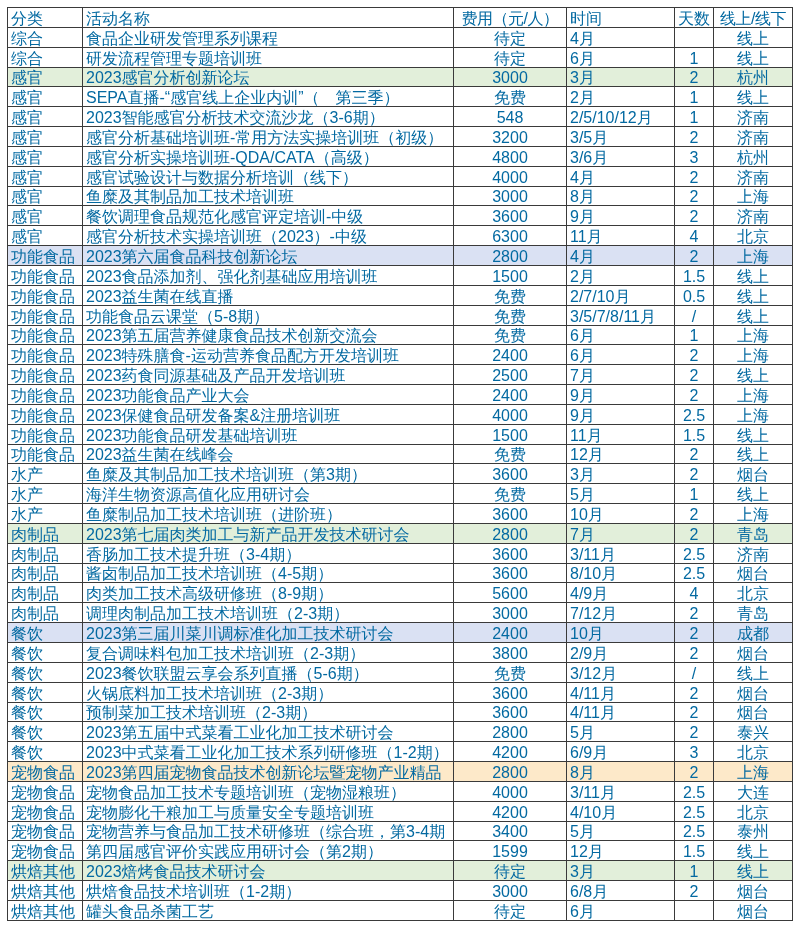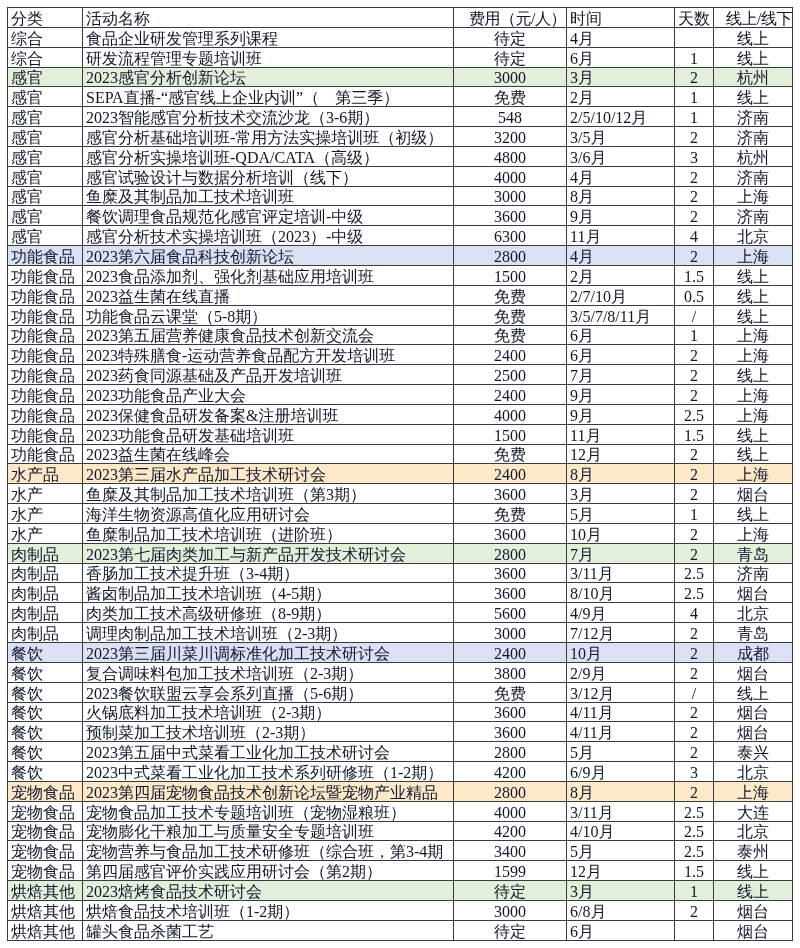--- a/index.html
+++ b/index.html
@@ -1,41 +1,41 @@
 <!DOCTYPE html>
 <html><head>
   <meta charset="utf-8">
   <style>
     html, body { margin: 0; padding: 0; background: #ffffff; }
     body { width: 800px; height: 948px; position: relative; overflow: hidden; }
     .sheet {
       position: absolute; left: 7px; top: 7px;
       border-collapse: collapse; table-layout: fixed;
       width: 785px;
-      font-family: Liberation Serif, serif;
-      font-size: 16px; color: #0f172a; padding-left: 20px;
+      font-family: Liberation Sans, sans-serif;
+      font-size: 16px; color: #0369a1; padding-left: 20px;
     }
     .sheet col.c1 { width: 75px; }
     .sheet col.c2 { width: 371px; }
     .sheet col.c3 { width: 113px; }
     .sheet col.c4 { width: 108px; }
     .sheet col.c5 { width: 39px; }
     .sheet col.c6 { width: 79px; }
     .sheet tr { height: 19.85px; }
     .sheet th, .sheet td {
       border: 1px solid #3a3a3a;
       padding: 0 2px 0 3px;
       line-height: 17px;
       height: 18.85px;
       white-space: nowrap; overflow: hidden;
       font-weight: normal; vertical-align: bottom;
     }
     .sheet th { text-align: left; }
     .sheet th.center, .sheet td.center { text-align: center; padding: 0; }
-    .sheet th.tight { padding: 0; text-align: right; letter-spacing: -0.5px; }
+    .sheet th.tight { padding: 0; text-align: center; letter-spacing: -0.5px; }
     .sheet td.left { text-align: left; }
     tr[data-hl="green"] td { background: #e2efda; }
     tr[data-hl="blue"] td { background: #dae1f3; }
     tr[data-hl="orange"] td { background: #fde9c9; }
   </style>
 </head>
 <body>
 
 <table class="sheet">
   <colgroup>
@@ -226,28 +226,20 @@
       <td class="center">线上</td>
     </tr>
       <tr data-hl="">
       <td class="left">功能食品</td>
       <td class="left">2023益生菌在线峰会</td>
       <td class="center">免费</td>
       <td class="left">12月</td>
       <td class="center">2</td>
       <td class="center">线上</td>
     </tr>
-      <tr data-hl="orange">
-      <td class="left">水产品</td>
-      <td class="left">2023第三届水产品加工技术研讨会</td>
-      <td class="center">2400</td>
-      <td class="left">8月</td>
-      <td class="center">2</td>
-      <td class="center">上海</td>
-    </tr>
       <tr data-hl="">
       <td class="left">水产</td>
       <td class="left">鱼糜及其制品加工技术培训班（第3期）</td>
       <td class="center">3600</td>
       <td class="left">3月</td>
       <td class="center">2</td>
       <td class="center">烟台</td>
     </tr>
       <tr data-hl="">
       <td class="left">水产</td>

